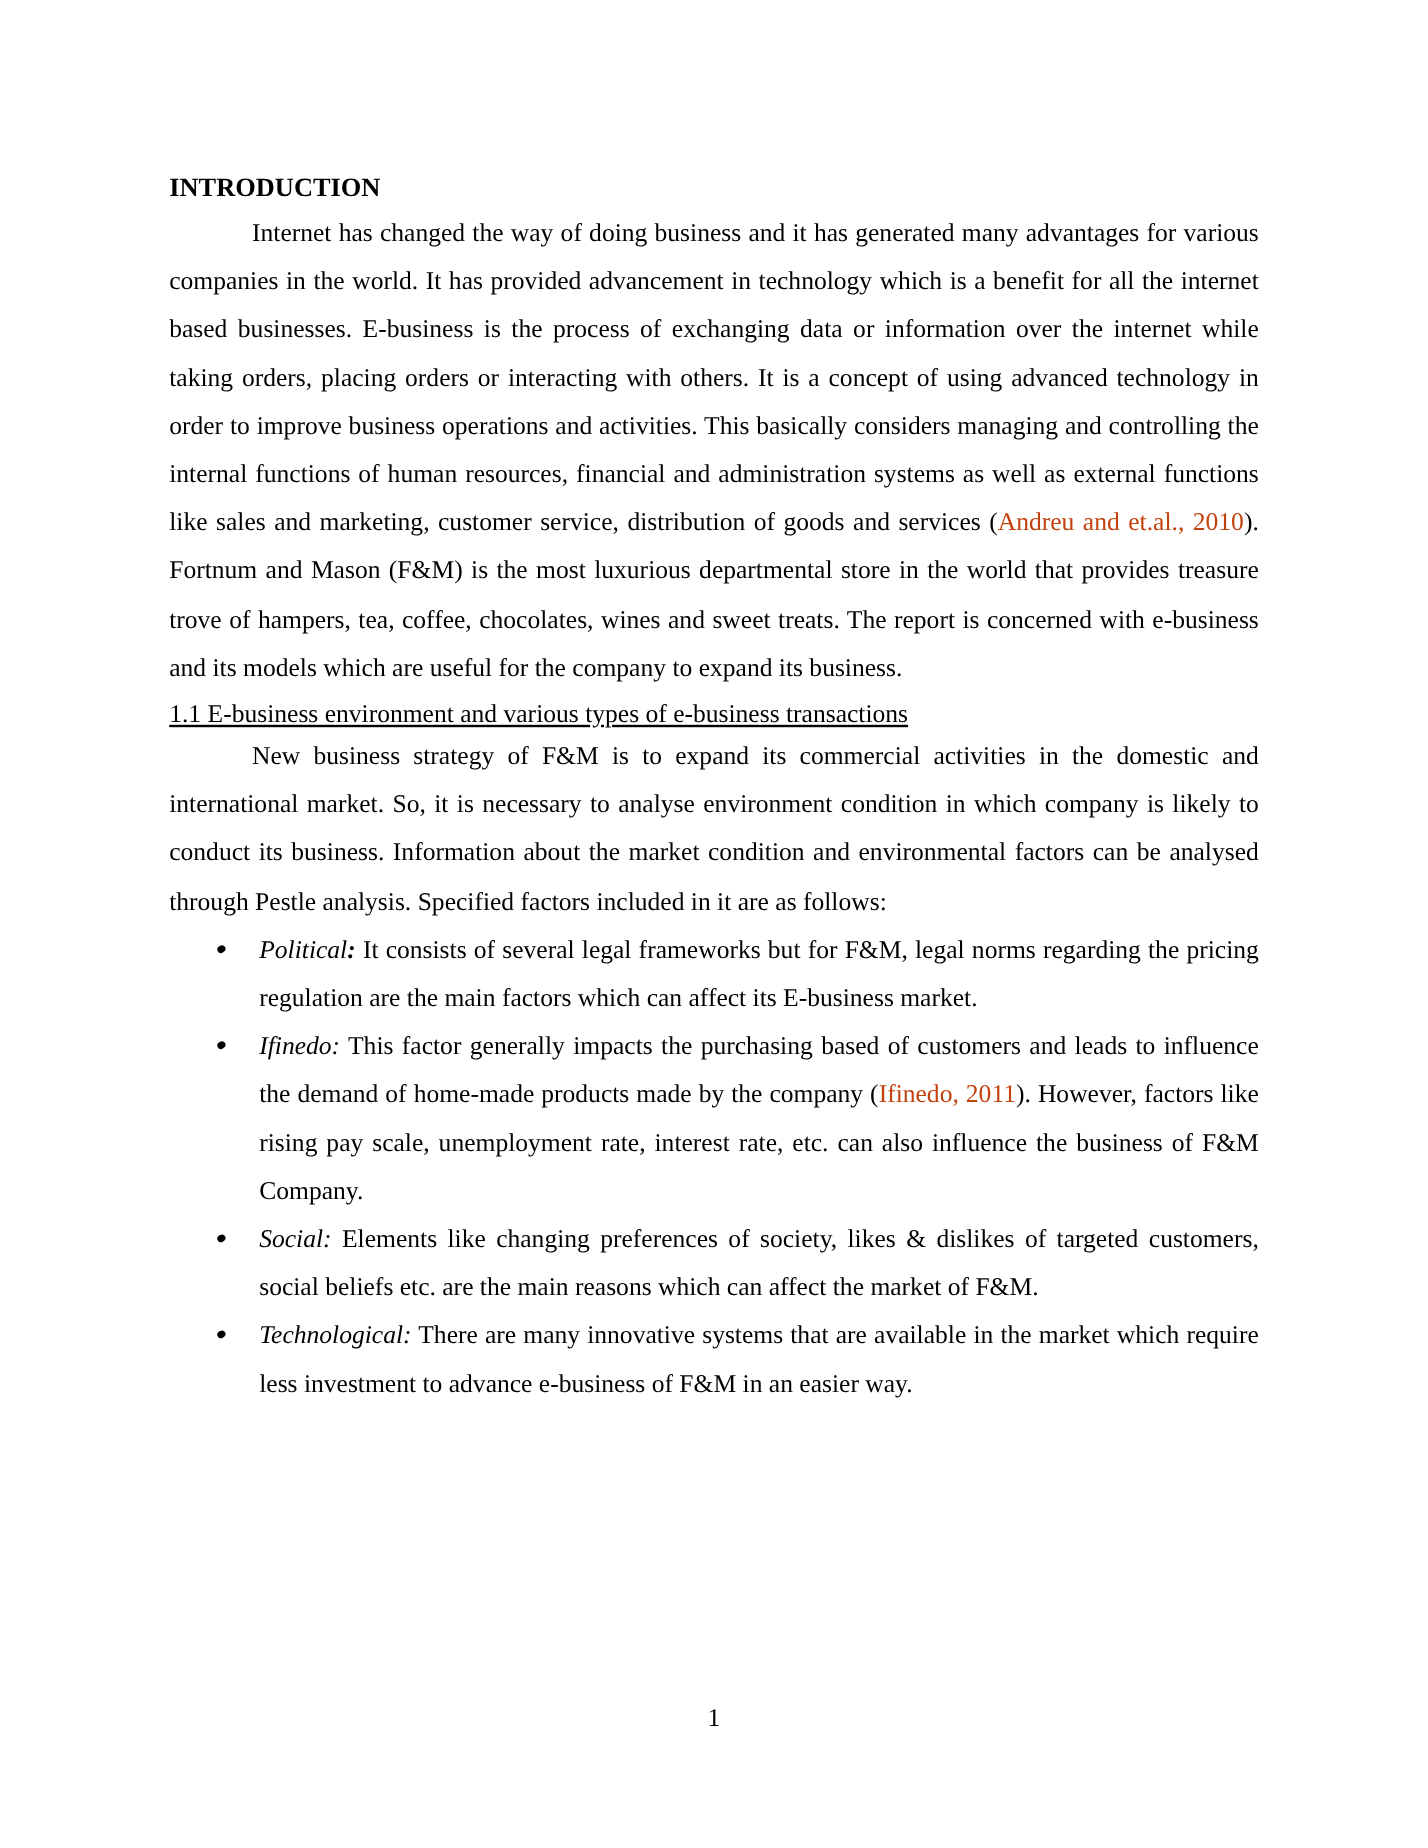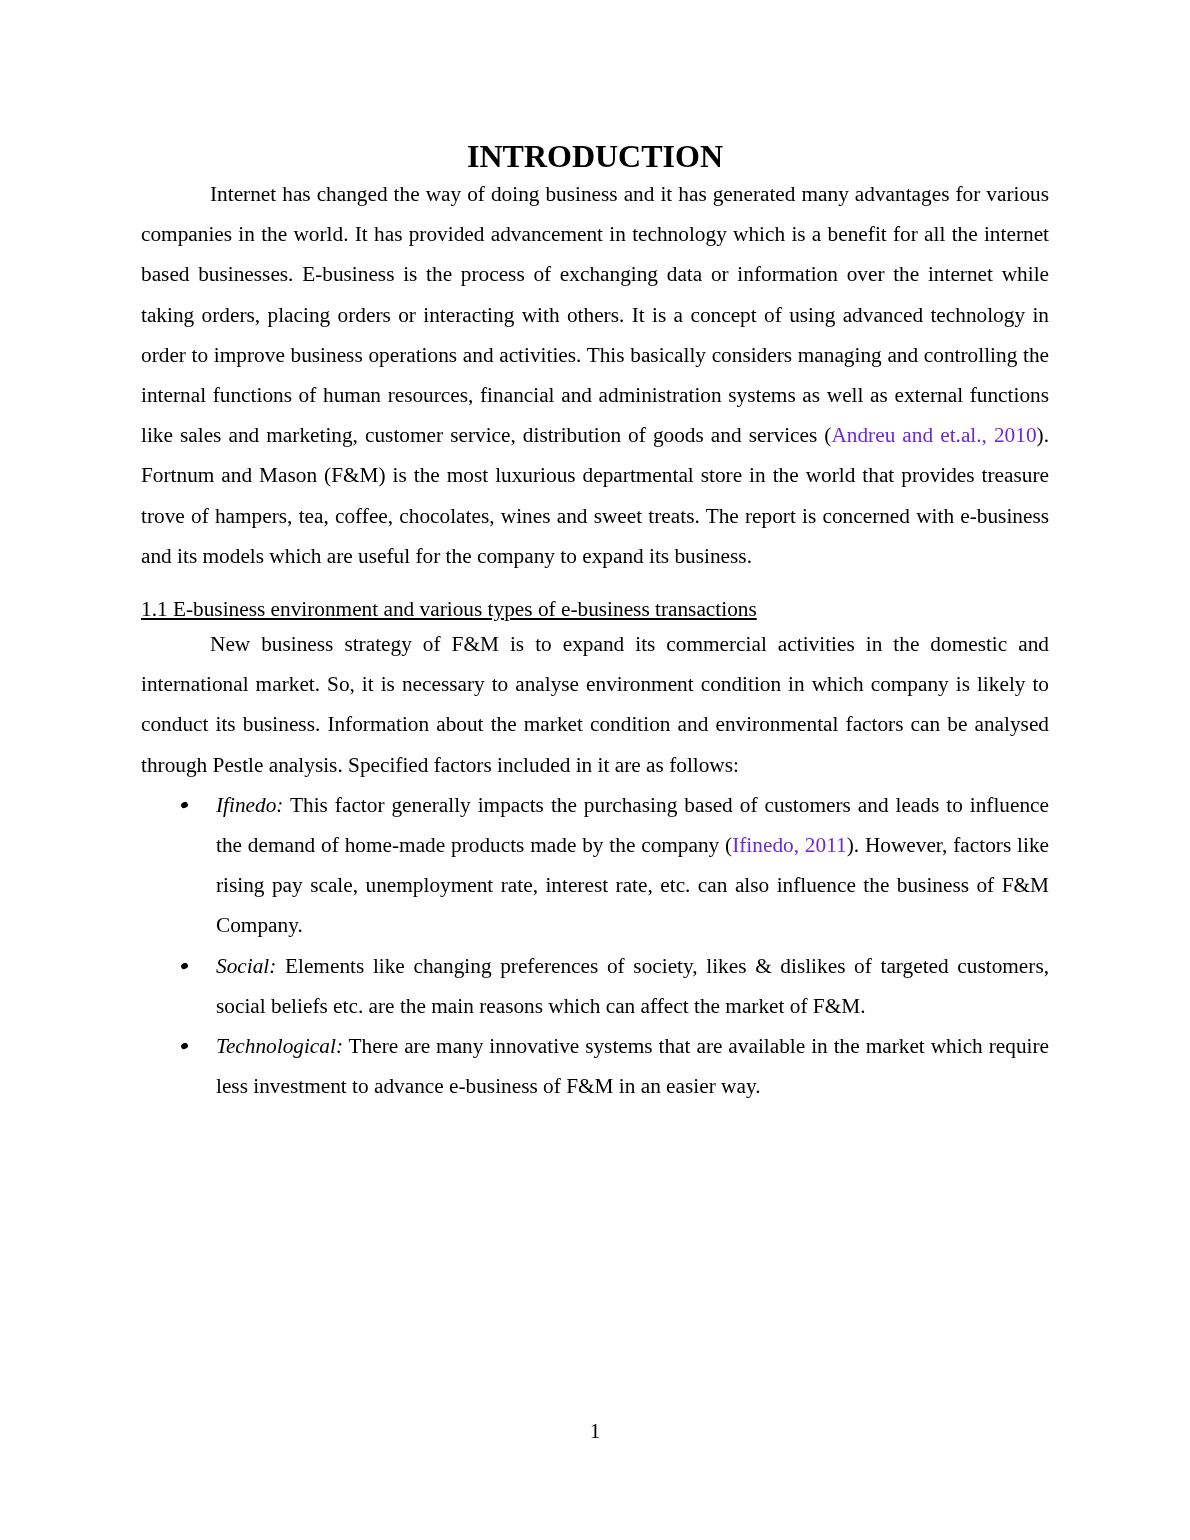--- a/index.html
+++ b/index.html
@@ -25,44 +25,43 @@
     }
     .content {
       position: absolute;
       left: 141px;
       top: 138px;
       width: 908px;
     }
     h1.heading {
       font-family: "Liberation Serif", serif;
       font-weight: bold;
-      font-size: 32px;
+      font-size: 22px;
       line-height: 36px;
       margin: 0;
       padding: 0;
-      text-align: center;
     }
     p.body {
       font-size: 21.3px;
       line-height: 40.2px;
       margin: 0;
       text-align: justify;
       text-indent: 69px;
     }
     .cite {
-      color: #6d28d9;
+      color: #c2410c;
     }
     .task-heading {
       margin-top: 37px;
     }
     .subheading {
       font-size: 21.3px;
       line-height: 30px;
       text-decoration: underline;
-      margin: 18px 0 0 0;
+      margin: 4px 0 0 0;
     }
     .task-para {
       margin-top: 4px;
     }
     ul.pestle {
       list-style: none;
       margin: 0;
       padding: 0;
     }
     ul.pestle li {
@@ -110,20 +109,24 @@
     <p class="body"><span>Internet has changed the way of doing business and it has generated many advantages for various companies in the world. It has provided advancement in technology which is a benefit for all the internet based businesses. E-business is the process of exchanging data or information over the internet while taking orders, placing orders or interacting with others. It is a concept of using advanced technology in order to improve business operations and activities. This basically considers managing and controlling the internal functions of human resources, financial and administration systems as well as external functions like sales and marketing, customer service, distribution of goods and services (</span><span class="cite">Andreu and et.al., 2010</span><span>). Fortnum and Mason (F&amp;M) is the most luxurious departmental store in the world that provides treasure trove of hampers, tea, coffee, chocolates, wines and sweet treats. The report is concerned with e-business and its models which are useful for the company to expand its business.</span></p>
 
 
     <div class="subheading">1.1 E-business environment and various types of e-business transactions</div>
 
     <p class="body task-para">New business strategy of F&amp;M is to expand its commercial activities in the domestic and international market. So, it is necessary to analyse environment condition in which company is likely to conduct its business. Information about the market condition and environmental factors can be analysed through Pestle analysis. Specified factors included in it are as follows:</p>
 
     <ul class="pestle">
       <li>
         <span class="bullet"></span>
+        <span class="label">Political</span><span class="label-colon-bold">:</span><span> It consists of several legal frameworks but for F&amp;M, legal norms regarding the pricing regulation are the main factors which can affect its E-business market.</span>
+      </li>
+      <li>
+        <span class="bullet"></span>
         <span class="label">Ifinedo:</span><span> This factor generally impacts the purchasing based of customers and leads to influence the demand of home-made products made by the company (</span><span class="cite">Ifinedo, 2011</span><span>). However, factors like rising pay scale, unemployment rate, interest rate, etc. can also influence the business of F&amp;M Company.</span>
       </li>
       <li>
         <span class="bullet"></span>
         <span class="label">Social:</span><span> Elements like changing preferences of society, likes &amp; dislikes of targeted customers, social beliefs etc. are the main reasons which can affect the market of F&amp;M.</span>
       </li>
       <li>
         <span class="bullet"></span>
         <span class="label">Technological:</span><span> There are many innovative systems that are available in the market which require less investment to advance e-business of F&amp;M in an easier way.</span>
       </li>

